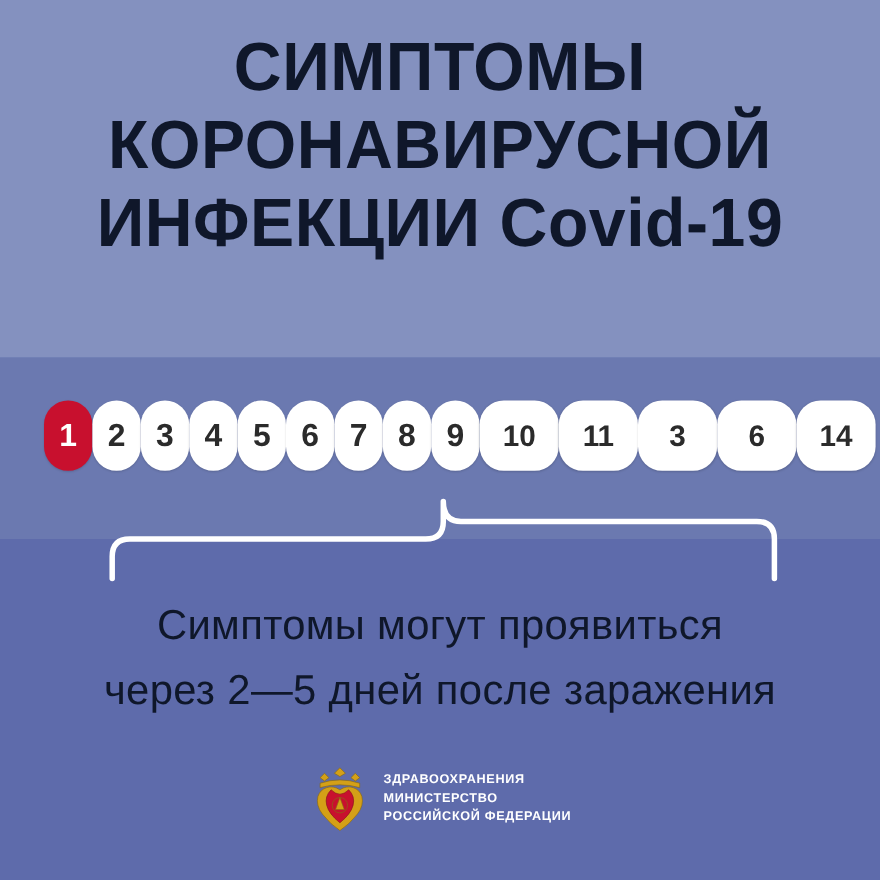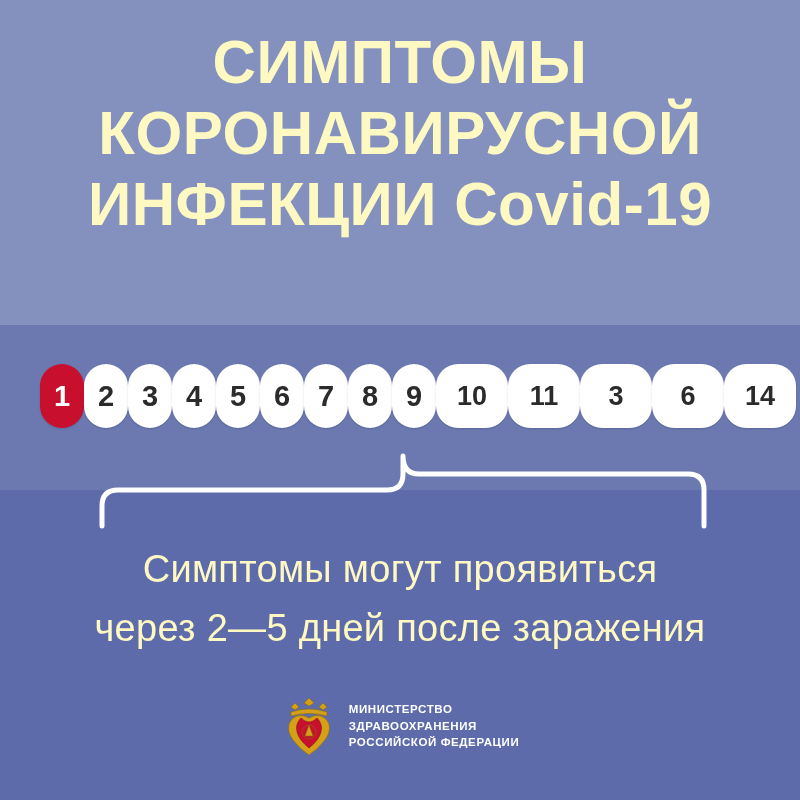--- a/index.html
+++ b/index.html
@@ -25,21 +25,21 @@
   .band-mid   { top: 325px; height: 165px; background: #6b79b0; }
   .band-bot   { top: 490px; height: 310px; background: #5e6bab; }
 
   
   .title-block {
     position: absolute;
     top: 30px;
     left: 0;
     width: 800px;
     text-align: center;
-    color: #fef9c3;
+    color: #0f172a;
     font-weight: 700;
     letter-spacing: 0.5px;
     line-height: 1.02;
   }
   .title-line {
     display: block;
     font-size: 62px;
     text-transform: uppercase;
     font-stretch: condensed;
     transform: scaleX(0.97);
@@ -88,21 +88,21 @@
     height: 80px;
   }
 
   
   .caption {
     position: absolute;
     top: 540px;
     left: 0;
     width: 800px;
     text-align: center;
-    color: #fef9c3;
+    color: #0f172a;
     font-size: 38px;
     line-height: 1.55;
     font-weight: 400;
     letter-spacing: 0.3px;
   }
   .caption span { display: block; }
 
   
   .footer {
     position: absolute;
@@ -178,19 +178,19 @@
         <path d="M14 9 L18 13 L14 16 L10 13 Z"></path>
         <path d="M42 9 L46 13 L42 16 L38 13 Z"></path>
         <path d="M10 18 Q28 12 46 18 L46 22 Q28 17 10 22 Z"></path>
         <path d="M16 22 Q10 24 8 30 Q6 38 12 46 Q20 56 28 61 Q36 56 44 46 Q50 38 48 30 Q46 24 40 22 Q34 20 28 24 Q22 20 16 22 Z"></path>
         <path d="M20 24 Q14 30 16 38 Q18 46 28 54 Q38 46 40 38 Q42 30 36 24 Q32 28 28 28 Q24 28 20 24 Z" fill="#c8102e" stroke="#8a1020"></path>
         <circle cx="28" cy="38" r="7" fill="#c8102e" stroke="#8a6a12"></circle>
         <path d="M24 42 L28 31 L32 42 Z" fill="#d4a017"></path>
       </g>
     </svg>
     <div class="ministry-text">
+      <span>здравоохранения</span>
       <span>Министерство</span>
-      <span>здравоохранения</span>
       <span>Российской Федерации</span>
     </div>
   </div>
 
 </div>
 
 </body></html>

